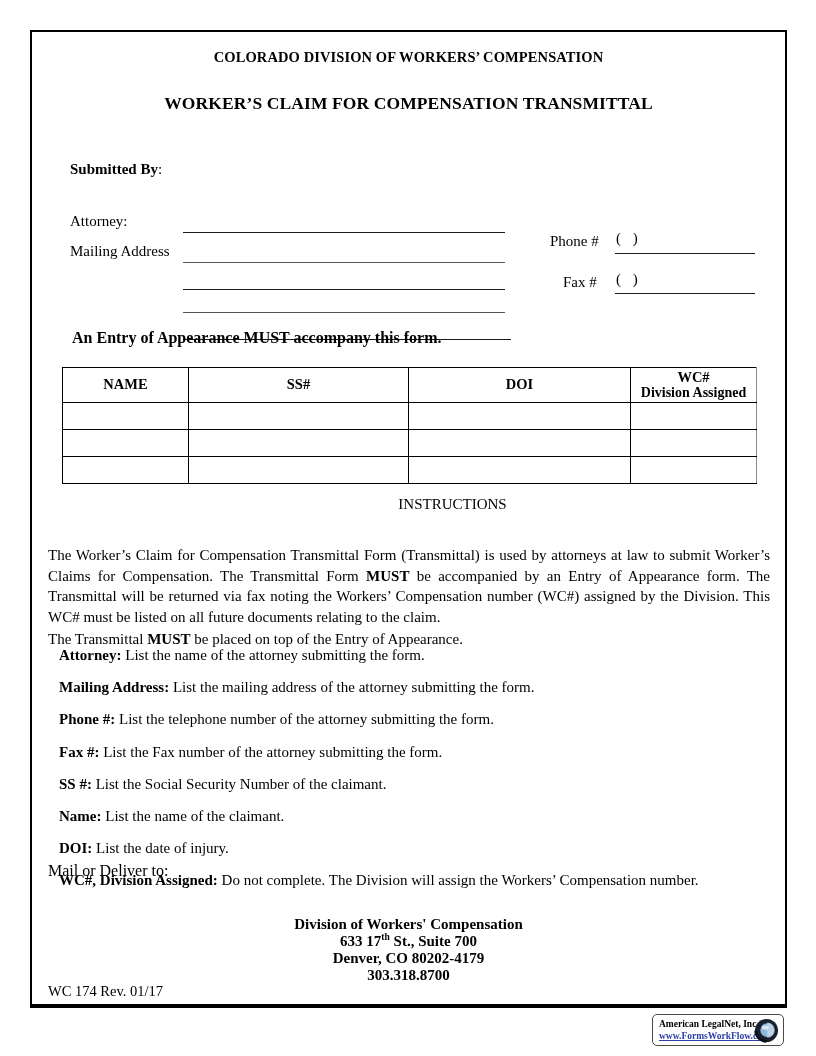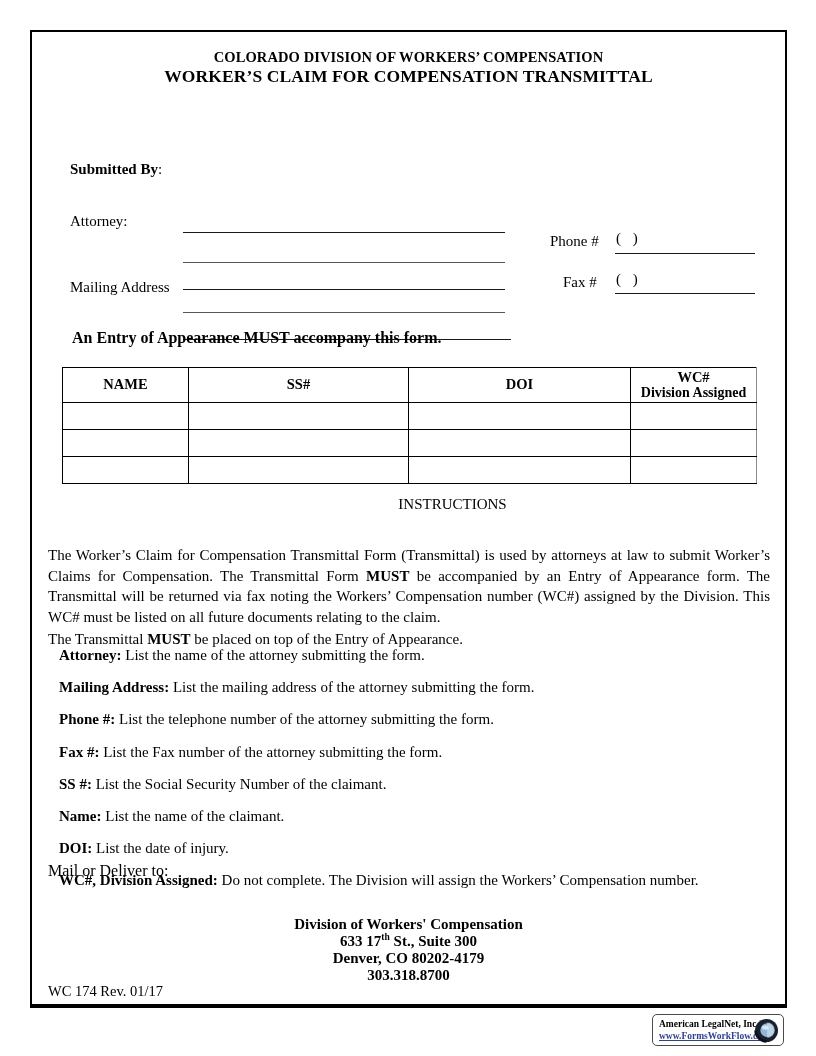--- a/index.html
+++ b/index.html
@@ -39,20 +39,21 @@
   
   .doc-title {
     text-align: center;
     font-weight: bold;
     font-size: 14.5px;
     letter-spacing: 0.1px;
     margin: 0;
   }
   #title-line1 { margin-top: 19px; }
   #title-line2 {
+    margin-top: 27px;
     font-size: 17.5px;
   }
 
   
   #submitted-by {
     position: absolute;
     left: 40px;
     top: 131px;
     font-size: 15px;
   }
@@ -74,21 +75,21 @@
   }
   .rule {
     position: absolute;
     border-bottom: 1.2px solid #3a3a3a;
     height: 0;
   }
   .rule.thin { border-bottom-color: #555555; }
   .rule.dark { border-bottom: 1.3px solid #1a1a1a; }
 
   #lbl-attorney   { left: 40px;  top: 5px; }
-  #lbl-mailing    { left: 40px;  top: 35px; margin-top: 36px; }
+  #lbl-mailing    { left: 40px;  top: 35px; }
   #lbl-phone      { left: 520px; top: 25px; }
   #lbl-fax        { left: 533px; top: 66px; }
 
   .paren {
     position: absolute;
     font-size: 15px;
     letter-spacing: 4px;
   }
   #paren-phone { left: 586px; top: 22px; }
   #paren-fax   { left: 586px; top: 63px; }
@@ -369,21 +370,21 @@
     <div class="def-item"><span class="def-term">SS #:</span><span class="def-desc">  List the Social Security Number of the claimant.</span></div>
     <div class="def-item"><span class="def-term">Name:</span><span class="def-desc">  List the name of the claimant.</span></div>
     <div class="def-item"><span class="def-term">DOI:</span><span class="def-desc">  List the date of injury.</span></div>
     <div class="def-item"><span class="def-term">WC#, Division Assigned:</span><span class="def-desc">  Do not complete.  The Division will assign the Workers’ Compensation number.</span></div>
   </div>
 
   <div id="mail-to-label">Mail or Deliver to:</div>
 
   <div id="address-block">
     <span class="addr-line">Division of Workers' Compensation</span>
-    <span class="addr-line"><span>633 17</span><sup>th</sup><span> St., Suite 300</span></span>
+    <span class="addr-line"><span>633 17</span><sup>th</sup><span> St., Suite 700</span></span>
     <span class="addr-line">Denver, CO 80202-4179</span>
     <span class="addr-line">303.318.8700</span>
   </div>
 
   <div id="form-revision">WC 174 Rev. 01/17</div>
   <div id="footer-rule"></div>
 
 </div>
 
 <div id="legalnet-badge">

